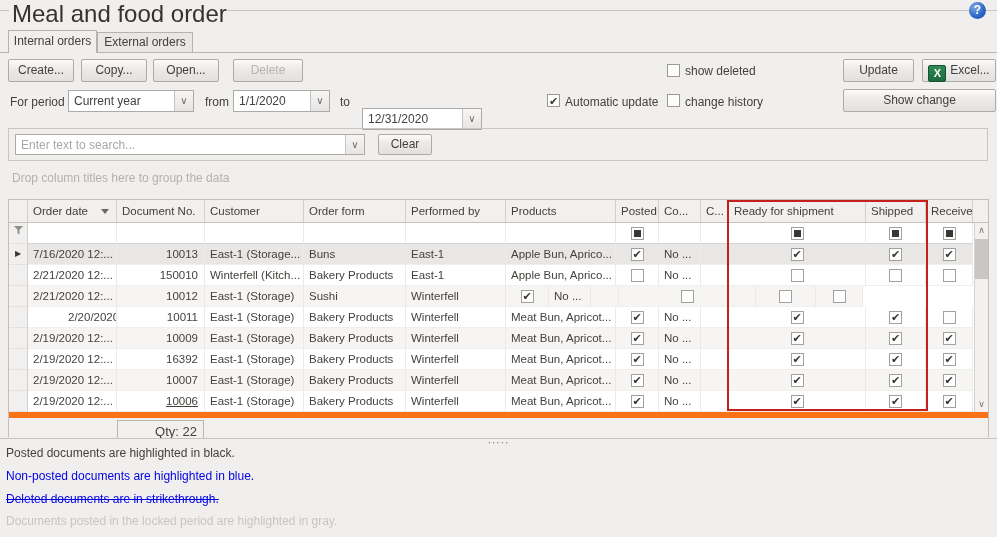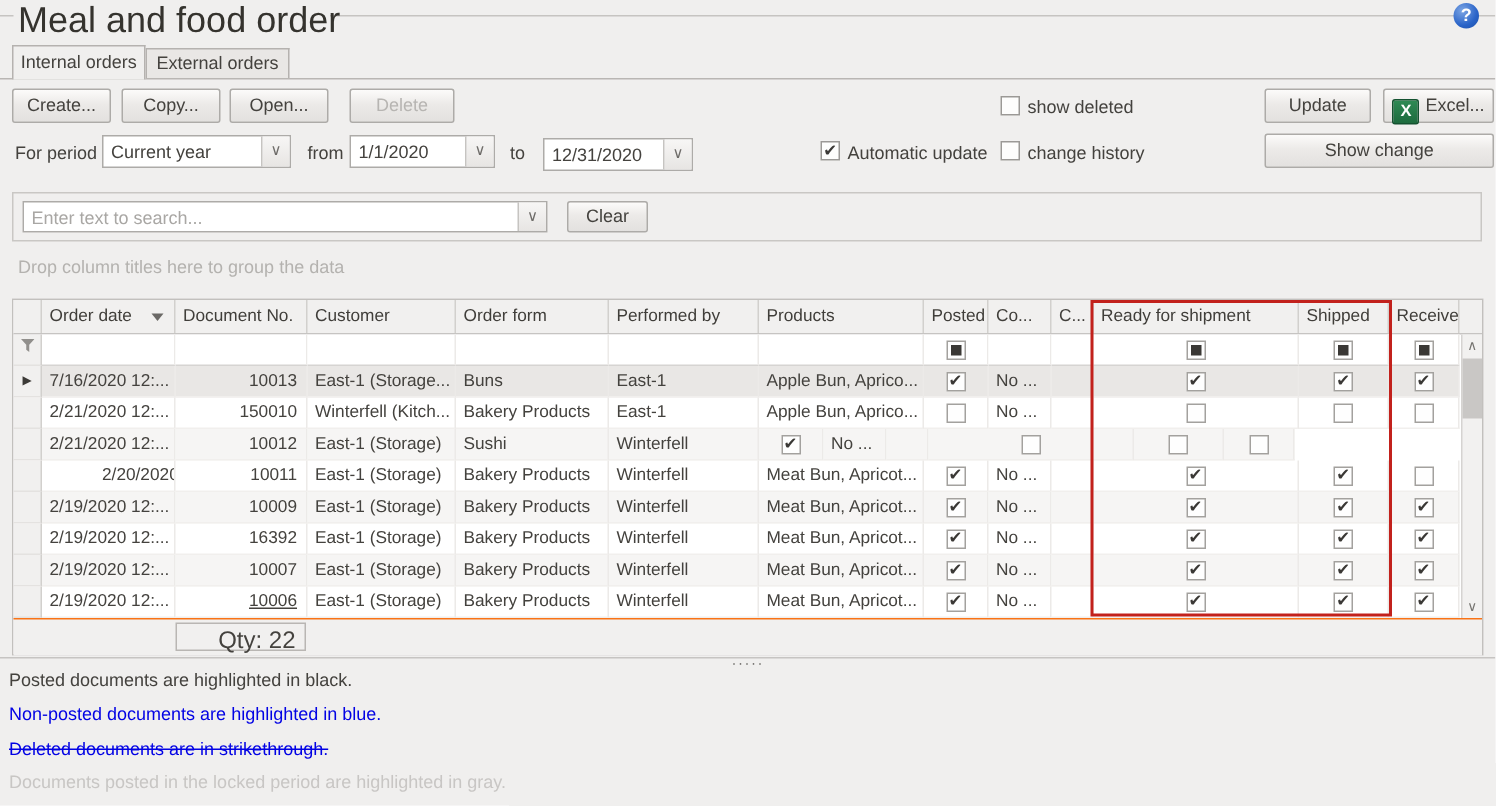--- a/index.html
+++ b/index.html
@@ -52,21 +52,21 @@
   .filterrow .gcell{border-bottom:1px solid #d6d4d2;background:#fff}
   .cb{width:13px;height:13px;box-sizing:border-box;border:1px solid #a3a19e;background:#fefefe;cursor:pointer}
   .cb.on::after{content:"\2714";display:block;font-size:11px;line-height:11px;color:#3a3835;text-align:center}
   .cb.mix::after{content:"";display:block;width:7px;height:7px;background:#3a3835;margin:2px auto 0}
   .vscroll{position:absolute;right:0;top:0;width:14px;height:189px;background:#f2f1f0;border-left:1px solid #d5d3d1;box-sizing:border-box}
   .sarrow{height:15px;text-align:center;font-size:9px;line-height:14px;color:#75736f;cursor:pointer}
   .sarrow.up::after{content:"\2227"}
   .sarrow.down::after{content:"\2228"}
   .sarrow.down{position:absolute;bottom:0;left:0;right:0}
   .thumb{position:absolute;left:0px;top:16px;width:13px;height:40px;background:#c9c7c5;cursor:pointer}
-  .gfoot{height:24px;background:#f1f0ef;border-top:1px solid #f97316;position:relative;font-size:16px}
+  .gfoot{height:24px;background:#f1f0ef;border-top:6px solid #f97316;position:relative;font-size:13px}
   .qty{position:absolute;left:108px;top:2px;width:87px;height:19px;box-sizing:border-box;border:1px solid #b9b6b3;
        background:#f1f0ef;text-align:right;padding:3px 6px 0 0}
   .redbox{position:absolute;left:718px;top:0;width:201px;height:211px;border:2px solid #c2211c;box-sizing:border-box;
           pointer-events:none;z-index:5}
   
   .splitline{left:0;top:438px;width:997px;height:1px;background:#c6c4c2}
   .splitdots{left:0;top:439px;width:997px;height:9px;text-align:center;font-size:10px;line-height:8px;
              letter-spacing:1px;color:#6b6966;cursor:row-resize}
   .splitdots::after{content:"\00b7\00b7\00b7\00b7\00b7"}
   .leg{left:6px;white-space:nowrap}
@@ -107,21 +107,21 @@
   <div class="abs combo" style="left:68px;top:90px;width:126px">
     <span class="val">Current year</span>
     <span class="dd"></span>
   </div>
   <div class="abs lbl" style="left:205px;top:95px">from</div>
   <div class="abs combo" style="left:233px;top:90px;width:97px">
     <span class="val">1/1/2020</span>
     <span class="dd"></span>
   </div>
   <div class="abs lbl" style="left:340px;top:95px">to</div>
-  <div class="abs combo" style="left:362px;top:92px;width:100px">
+  <div class="abs combo" style="left:362px;top:108px;width:120px">
     <span class="val">12/31/2020</span>
     <span class="dd"></span>
   </div>
 
   <div class="abs chk on" style="left:547px;top:94px"></div>
   <div class="abs lbl" style="left:565px;top:95px">Automatic update</div>
   <div class="abs chk" style="left:667px;top:94px"></div>
   <div class="abs lbl" style="left:685px;top:95px">change history</div>
   <div class="abs btn" style="left:843px;top:89px;width:153px">Show change</div>
 

